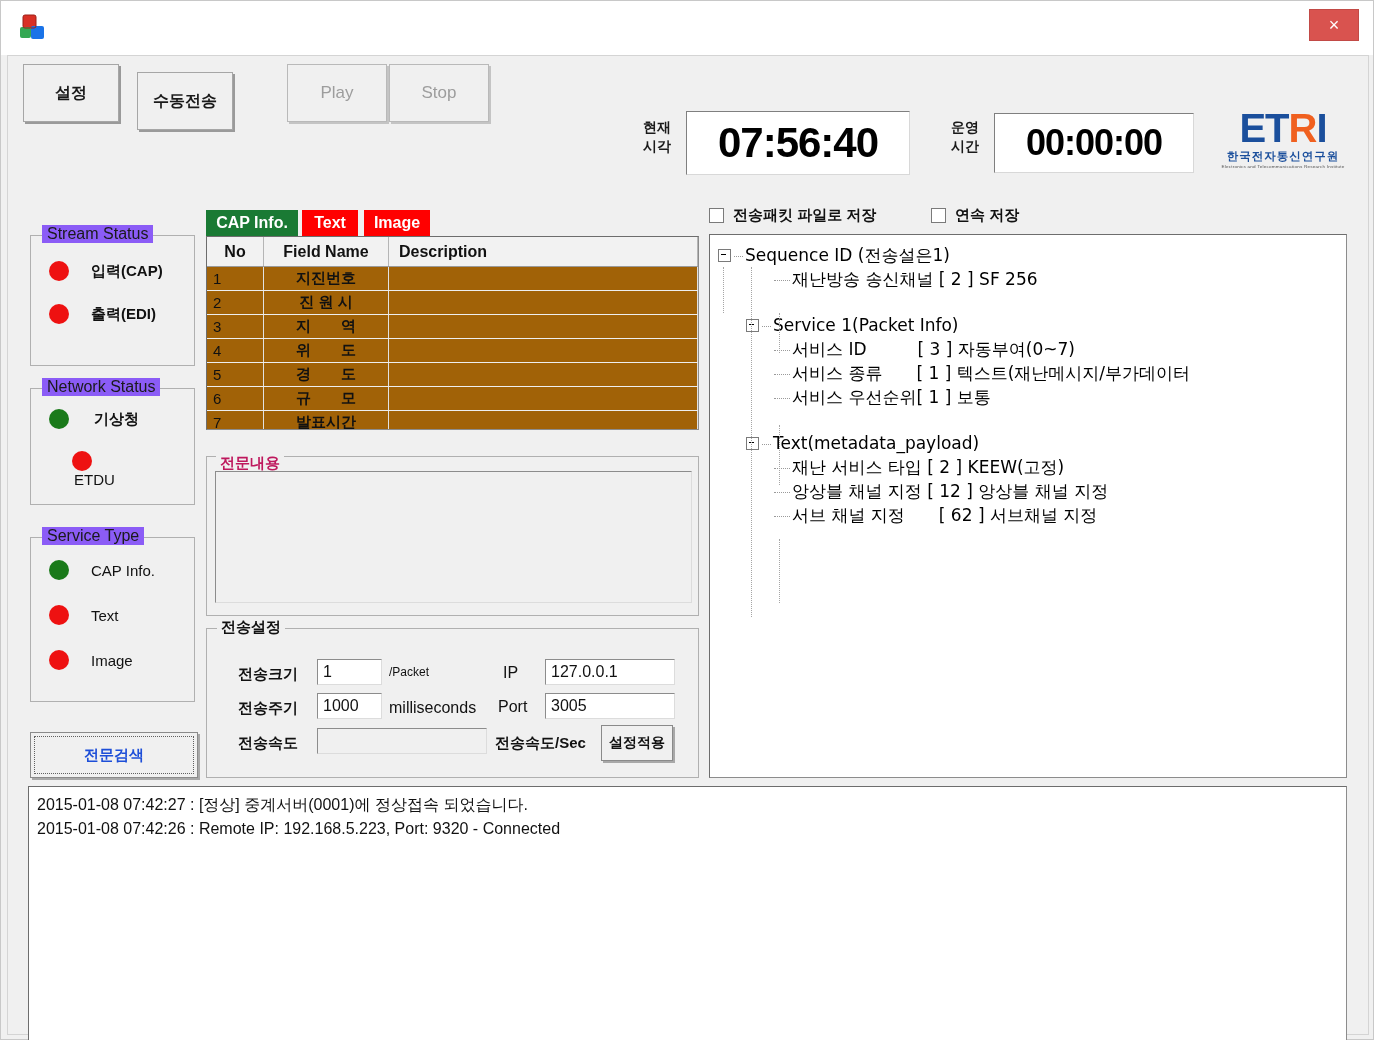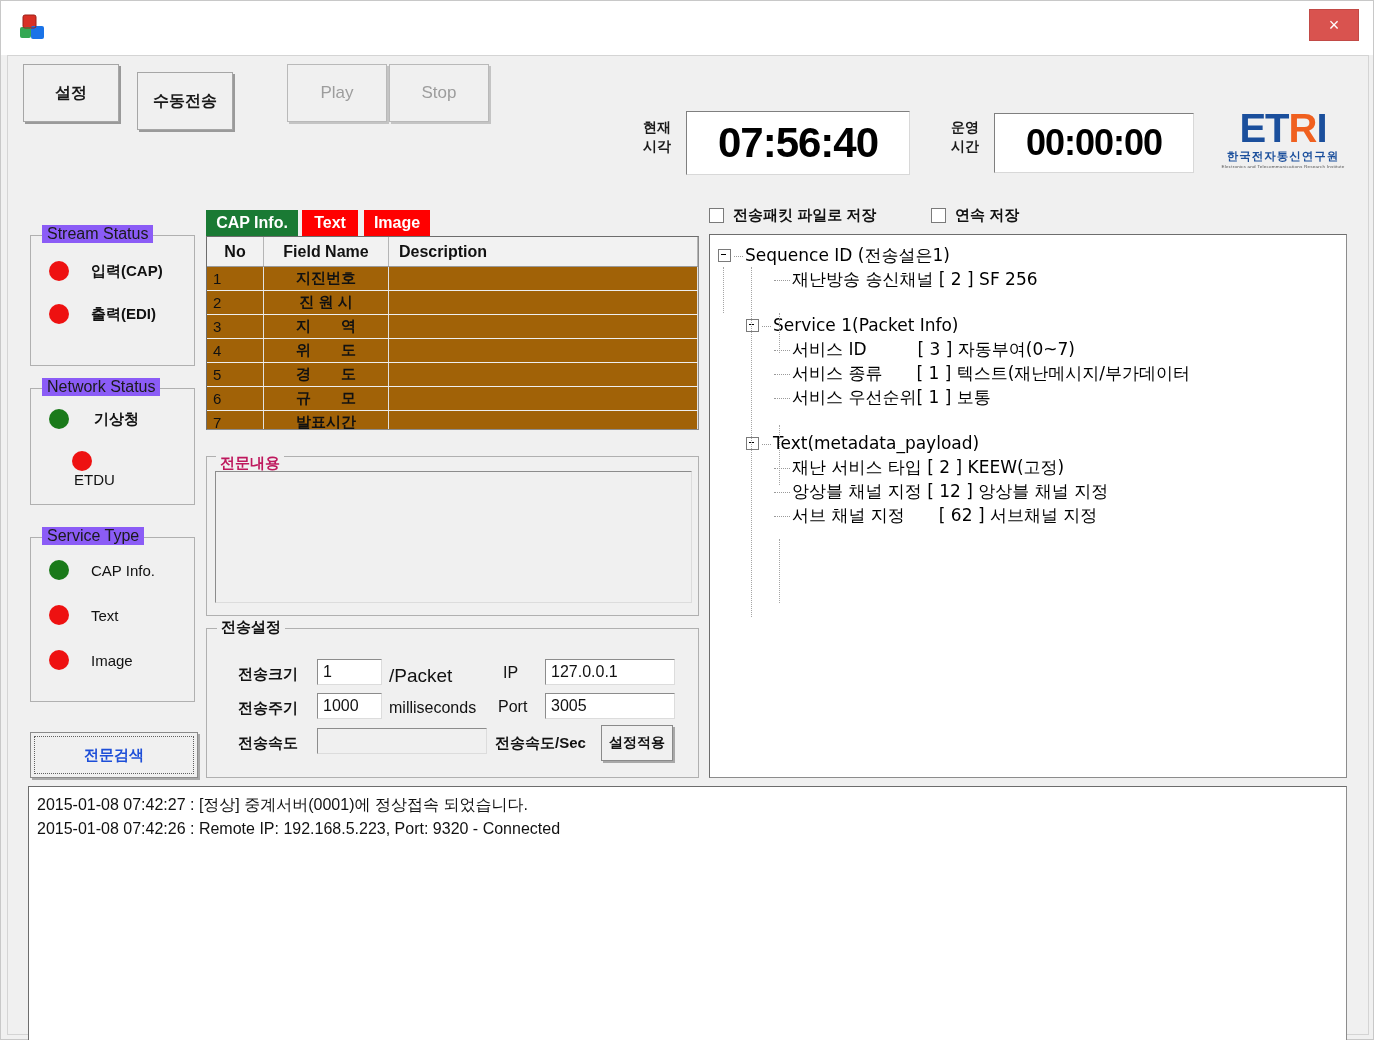--- a/index.html
+++ b/index.html
@@ -180,21 +180,21 @@
   .fi{
     position:absolute;background:#fff;
     border:1px solid #8c8c8c;border-right-color:#dcdcdc;border-bottom-color:#dcdcdc;
     box-sizing:border-box;
     display:flex;align-items:center;
     padding-left:5px;font-size:16px;color:#111;
   }
   .fi.ro{background:#f0f0f0;}
   #lb-size{left:31px;top:36px;}
   #in-size{left:110px;top:30px;width:65px;height:26px;}
-  #lb-pkt {left:182px;top:36px;font-weight:normal;font-size:19px;}
+  #lb-pkt {left:182px;top:36px;font-weight:normal;font-size:12px;}
   #lb-ip  {left:296px;top:35px;}
   #in-ip  {left:338px;top:30px;width:130px;height:26px;}
   #lb-per {left:31px;top:70px;}
   #in-per {left:110px;top:64px;width:65px;height:26px;}
   #lb-ms  {left:182px;top:70px;font-weight:normal;font-size:16px;}
   #lb-port{left:291px;top:69px;}
   #in-port{left:338px;top:64px;width:130px;height:26px;}
   #lb-spd {left:31px;top:105px;}
   #in-spd {left:110px;top:99px;width:170px;height:26px;}
   #lb-sps {left:288px;top:105px;}

